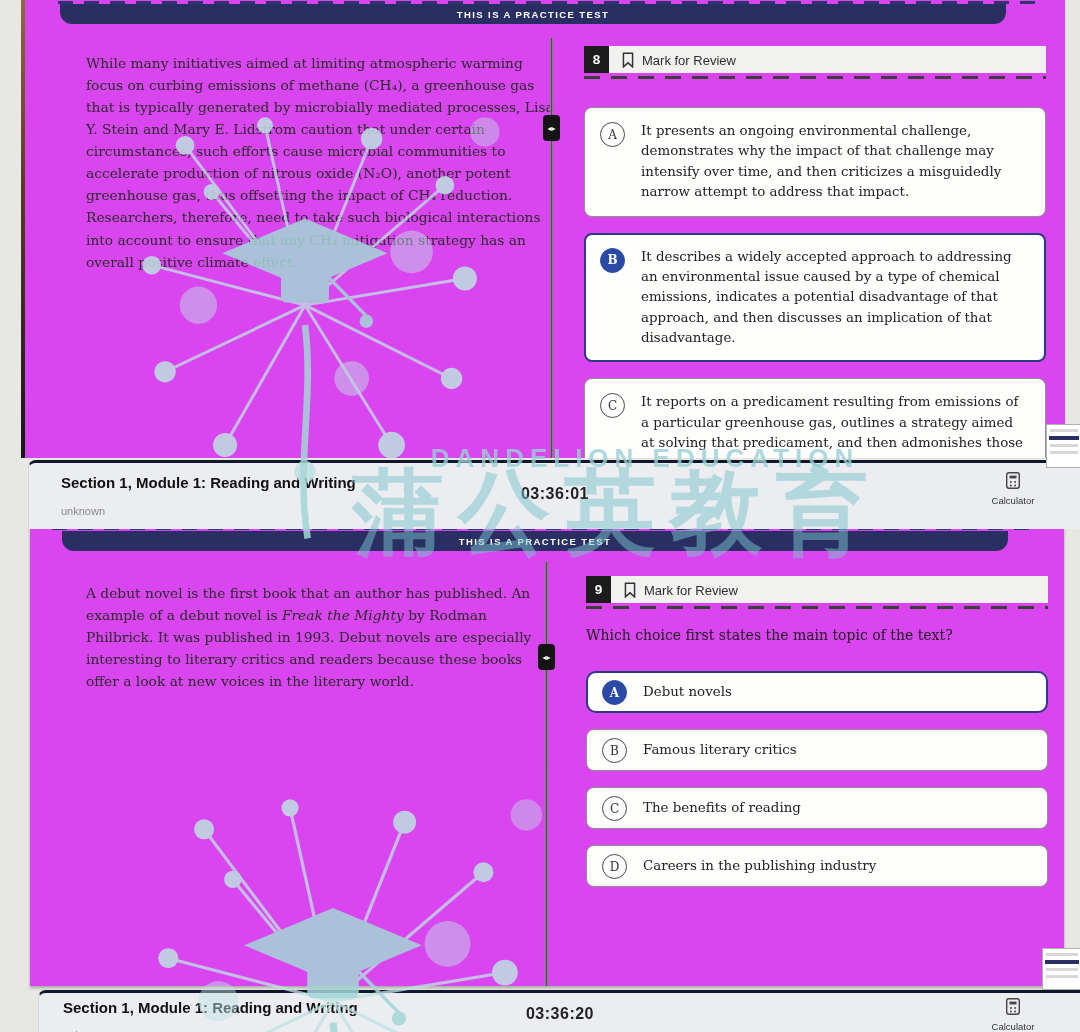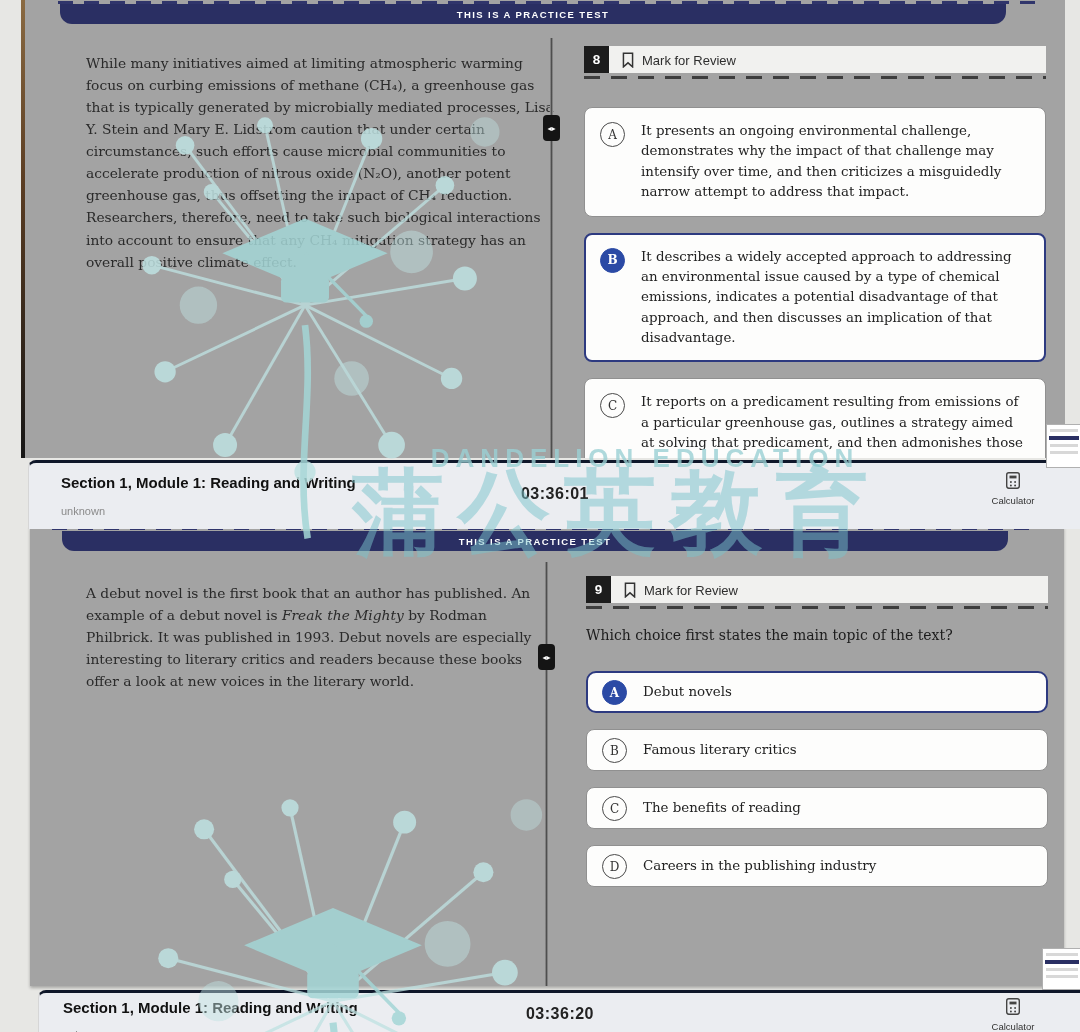--- a/index.html
+++ b/index.html
@@ -6,21 +6,21 @@
   body{
     width:1080px;height:1032px;position:relative;overflow:hidden;
     background:#e7e7e4;
     font-family:"Liberation Sans", sans-serif;
     -webkit-font-smoothing:antialiased;
   }
   
   .edge-line{position:absolute;left:21px;top:0;width:4px;height:458px;
     background:linear-gradient(#8a6a42,#5a3c22 40%,#161616);z-index:5;}
   
-  .capture{position:absolute;background:#a3a3a3;overflow:hidden;}
+  .capture{position:absolute;background:#d946ef;overflow:hidden;}
   .capture1{left:24px;top:0;width:1041px;height:458px;}
   .capture2{left:30px;top:526px;width:1034px;height:460px;box-shadow:0 2px 3px rgba(0,0,0,.28);}
   .dash-sep{position:absolute;height:3px;
     background:repeating-linear-gradient(90deg,#30356b 0 15px,transparent 15px 26px);}
   .capture1 .dash-sep{left:34px;right:20px;top:1px;}
   .capture2 .dash-sep{left:22px;right:26px;top:1px;}
   .banner{position:absolute;height:20px;background:#2a2f63;border-radius:0 0 12px 12px;
     color:#fff;font-size:9.5px;font-weight:bold;letter-spacing:1.4px;
     display:flex;align-items:center;justify-content:center;}
   .capture1 .banner{left:36px;width:946px;top:4px;}

